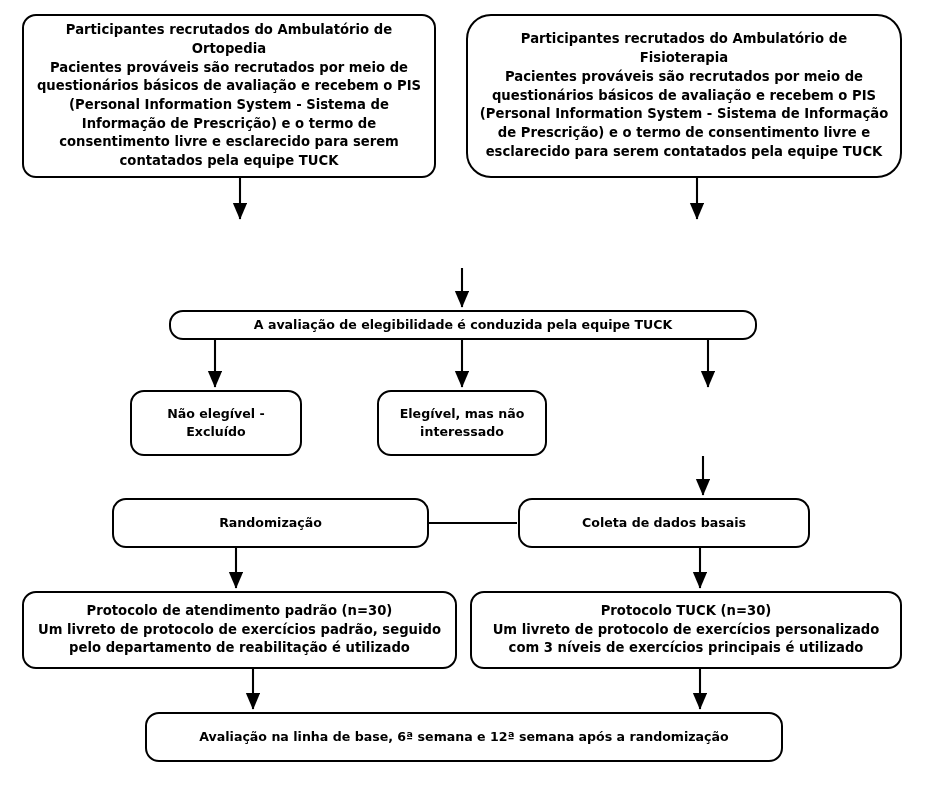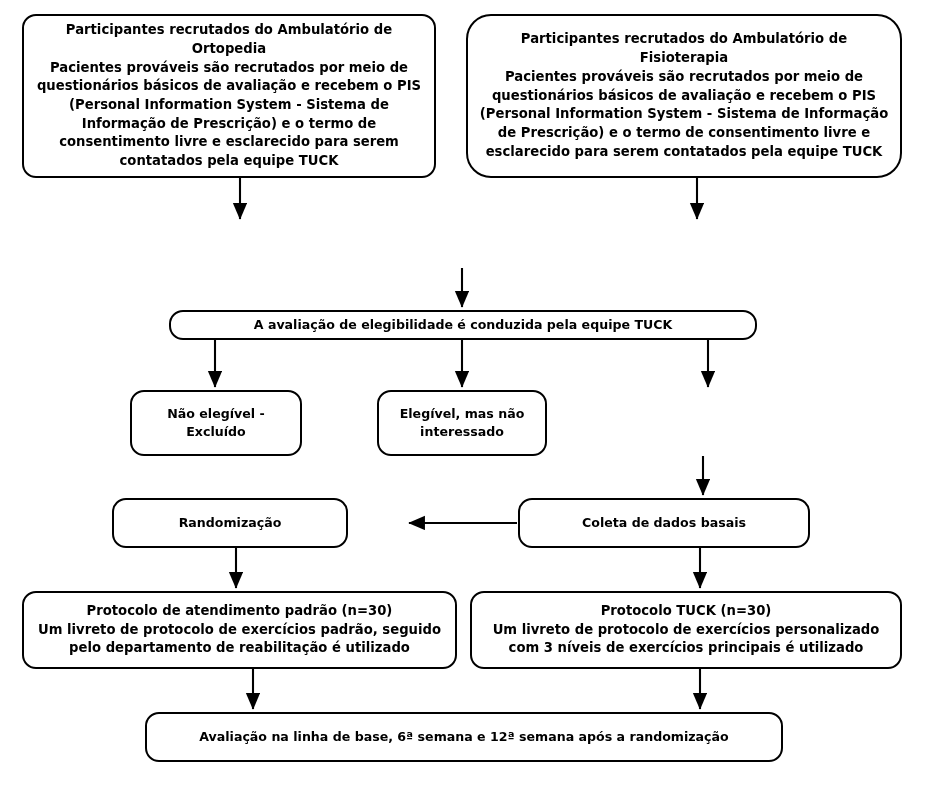--- a/index.html
+++ b/index.html
@@ -53,21 +53,21 @@
   .f12 { font-size: 12.6px; }
 
   
   #node-ortopedia   { left: 22px;  top: 14px;  width: 414px; height: 164px; }
   #node-fisioterapia{ left: 466px; top: 14px; width: 436px; height: 164px; border-radius: 25px; }
   #node-contato     { left: 90px;  top: 222px; width: 745px; height: 46px; }
   #node-avaliacao   { left: 169px; top: 310px; width: 588px; height: 30px; }
   #node-nao-elegivel{ left: 130px; top: 390px; width: 172px; height: 66px; }
   #node-nao-interessado { left: 377px; top: 390px; width: 170px; height: 66px; }
   #node-elegivel-interessado { left: 623px; top: 390px; width: 171px; height: 66px; }
-  #node-randomizacao{ left: 112px; top: 498px; width: 236px; height: 50px; }
+  #node-randomizacao{ left: 112px; top: 498px; width: 317px; height: 50px; }
   #node-coleta      { left: 518px; top: 498px; width: 292px; height: 50px; }
   #node-padrao      { left: 22px;  top: 591px; width: 435px; height: 78px; }
   #node-tuck        { left: 470px; top: 591px; width: 432px; height: 78px; }
   #node-avaliacao-final { left: 145px; top: 712px; width: 638px; height: 50px; }
 </style>
 </head>
 <body>
 
 <div id="flowchart-canvas">
 

